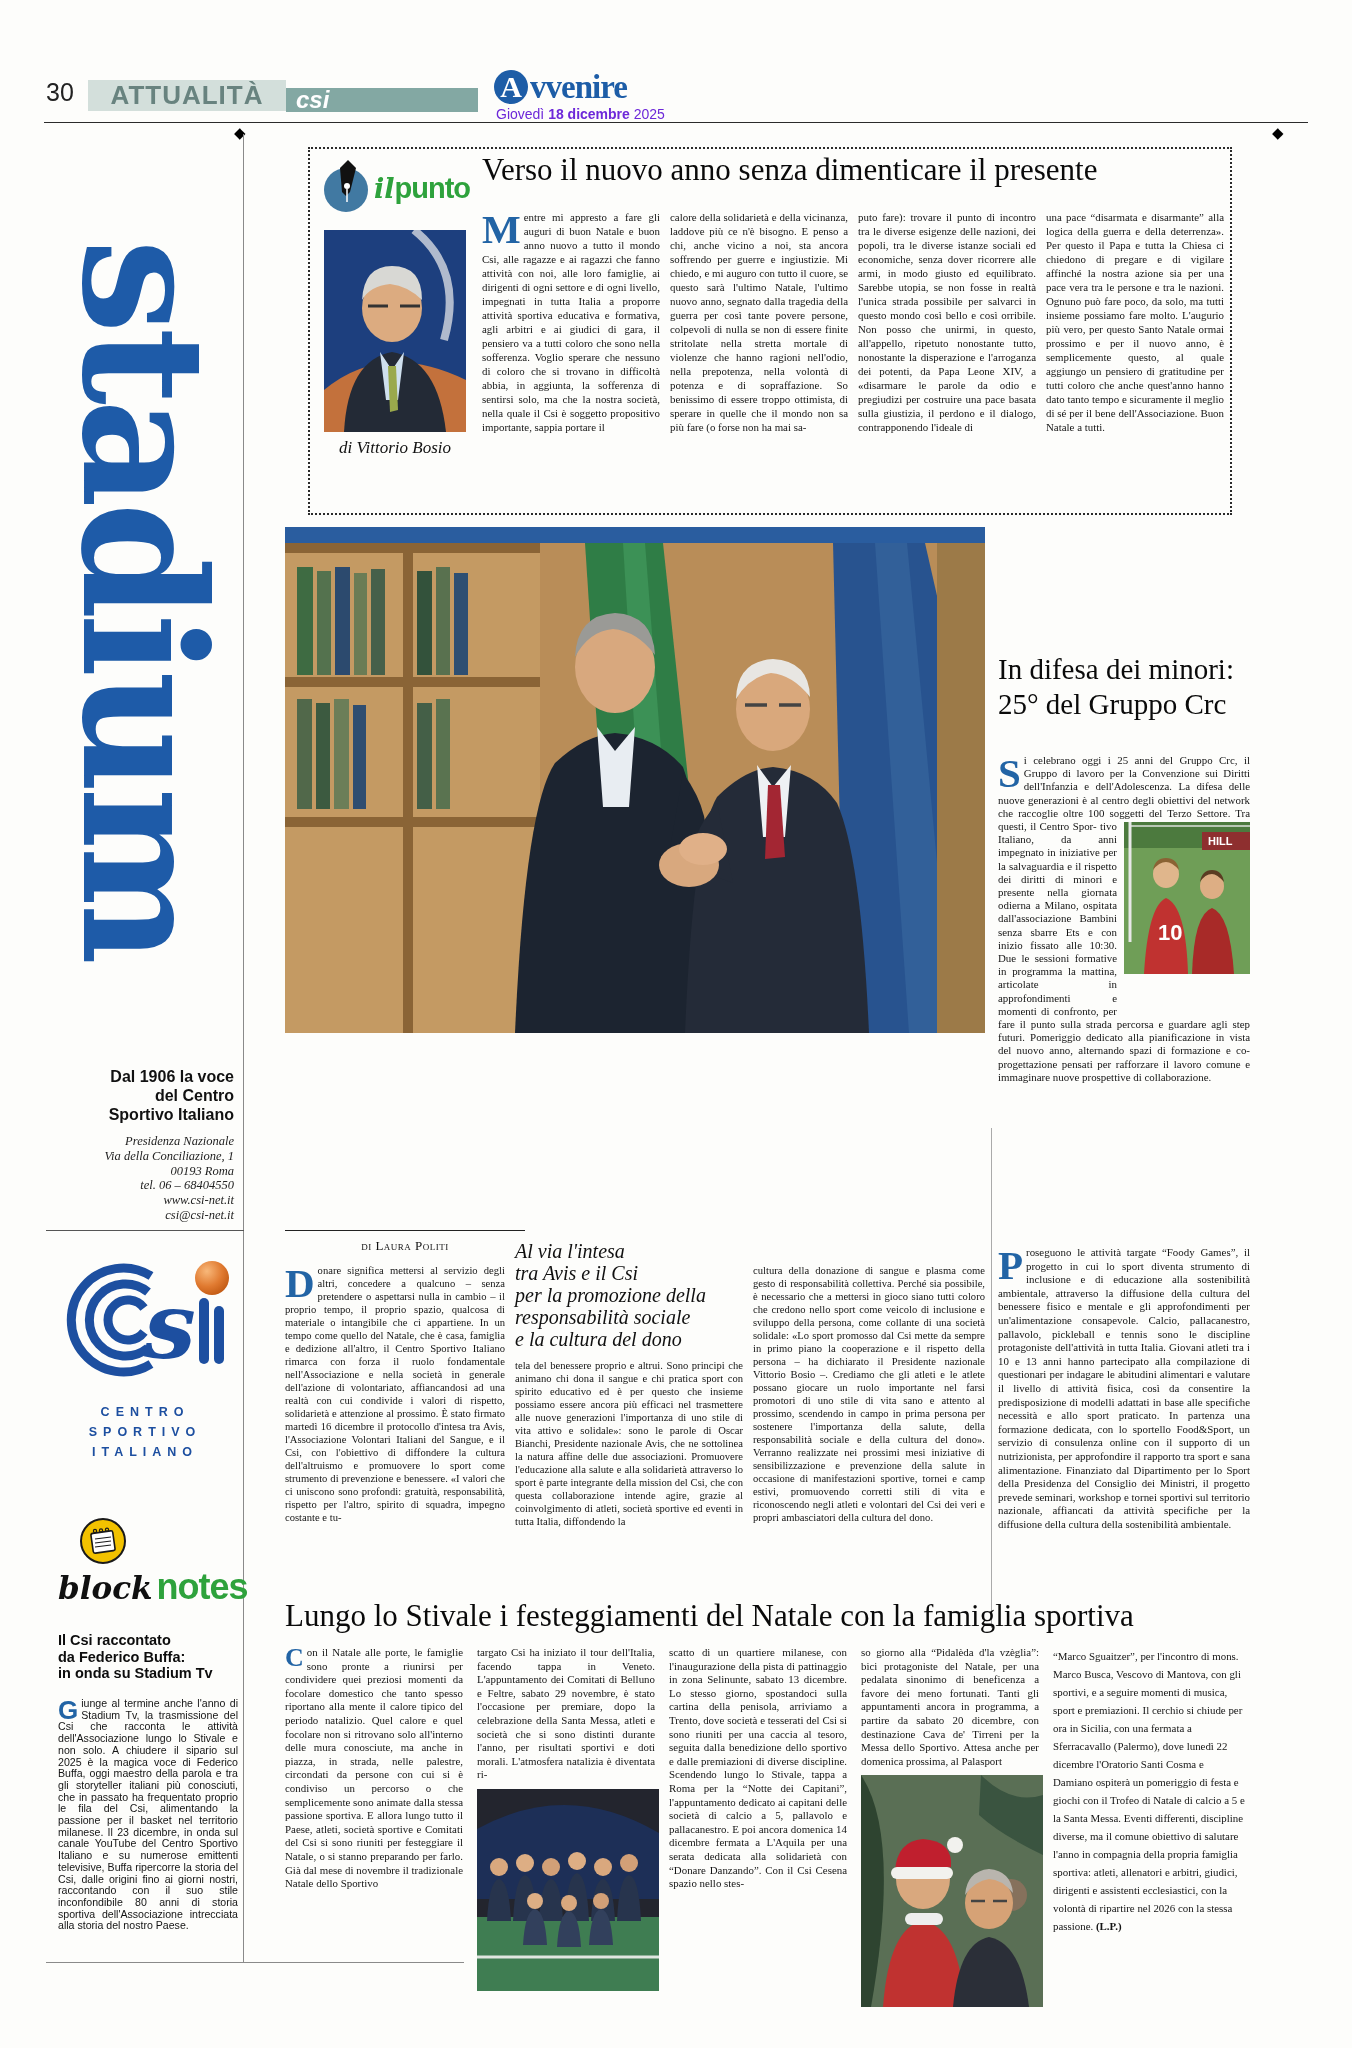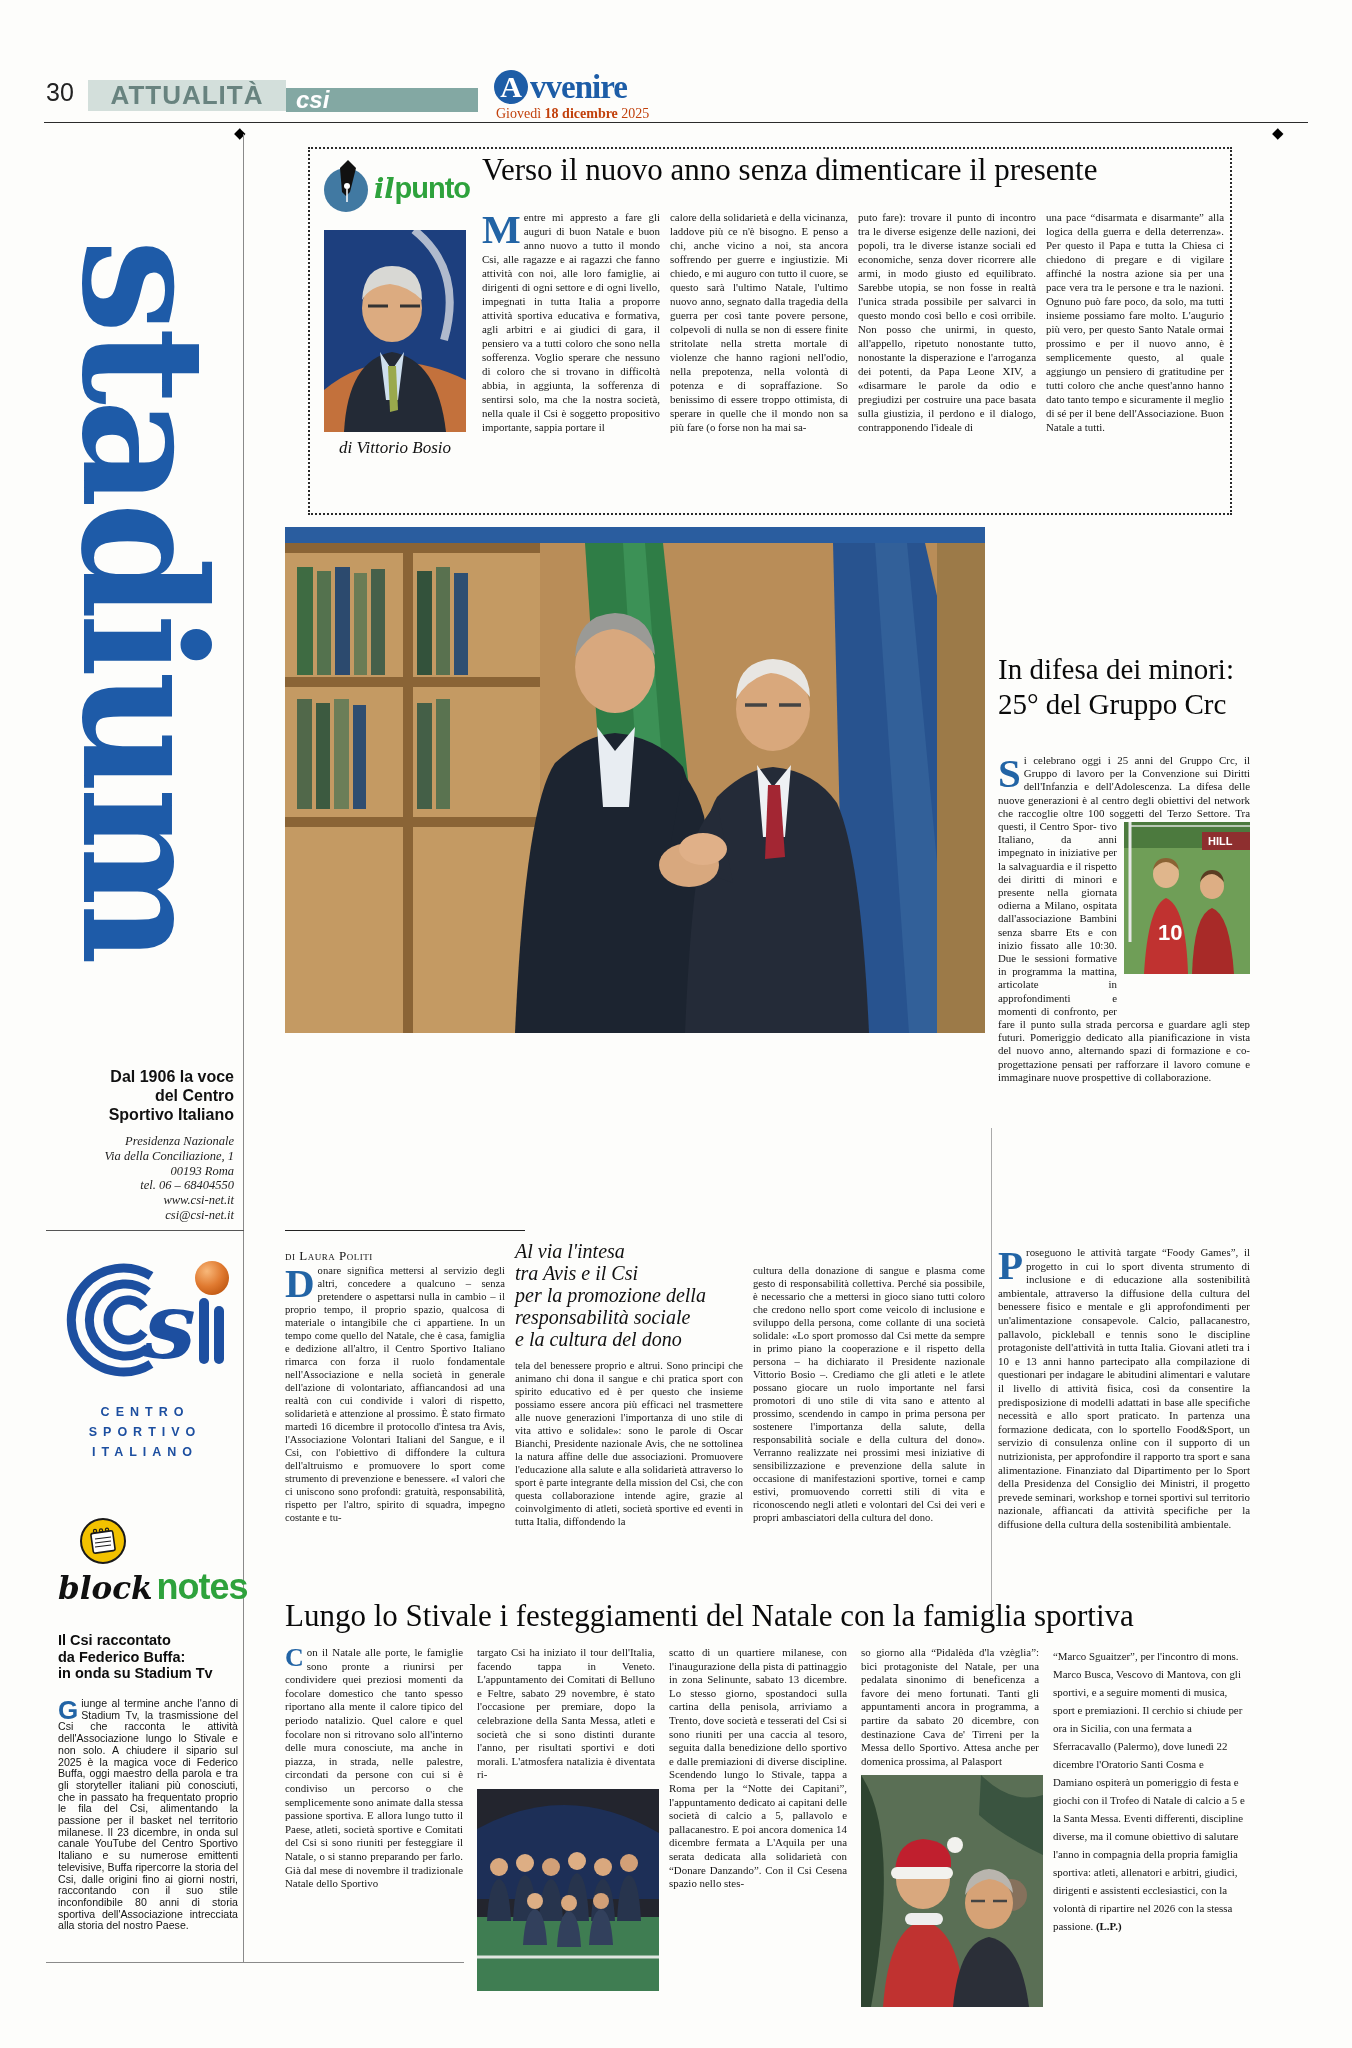--- a/index.html
+++ b/index.html
@@ -15,21 +15,21 @@
         color:#68837f;letter-spacing:1px;}
   .band-dark{background:#83a8a3;display:flex;align-items:center;}
   .band-dark span{font-family:"Liberation Sans",sans-serif;font-weight:bold;font-style:italic;
         font-size:24px;color:#fff;padding-left:10px;}
   .masthead{display:flex;align-items:flex-start;gap:2px;}
   .masthead .a-disc{width:34px;height:34px;border-radius:50%;background:#1d5da7;color:#fff;
         font-family:"Liberation Serif",serif;font-weight:bold;font-size:30px;display:flex;
         align-items:center;justify-content:center;}
   .masthead .rest{font-family:"Liberation Serif",serif;font-weight:bold;font-size:33px;
         color:#1d5da7;line-height:34px;letter-spacing:-1px;}
-  .dateline{font-family:Liberation Serif, serif;font-size:14px;color:#c2410c;}
+  .dateline{font-family:Liberation Sans, sans-serif;font-size:14px;color:#6d28d9;}
   .hrule{background:#2b2b2b;height:1px;}
   .vrule{background:#8a8a8a;width:1px;}
   .diamond{font-size:15px;color:#000;line-height:15px;}
   
   .stadium{font-family:"DejaVu Serif",serif;font-weight:bold;font-size:168px;color:#1e5ba8;
         letter-spacing:-6px;text-align:center;transform:rotate(90deg);}
   .tagline{font-family:"Liberation Sans",sans-serif;font-weight:bold;font-size:16px;
         line-height:1.18;text-align:right;color:#111;}
   .address{font-style:italic;font-size:12.5px;line-height:1.18;text-align:right;color:#222;}
   .csi-caption{font-family:"Liberation Sans",sans-serif;font-weight:bold;font-size:12.5px;
@@ -45,21 +45,21 @@
   
   .bodytxt{font-size:10.9px;line-height:14px;color:#141414;}
   .bodytxt-sm{font-size:10.6px;line-height:13px;color:#141414;}
   .dc{float:left;font-weight:bold;color:#2264a5;font-family:"Liberation Serif",serif;}
   .dc3{font-size:41px;line-height:34px;padding:2px 3px 0 0;}
   .dc2{font-size:26px;line-height:22px;padding:1px 3px 0 0;}
   .headline-xl{font-size:58px;line-height:1.1;color:#0a0a0a;letter-spacing:-1px;}
   .headline-md{font-size:31px;line-height:1.18;color:#0a0a0a;}
   .headline-sm{font-size:29px;line-height:1.22;color:#0a0a0a;}
   .standfirst{font-style:italic;font-size:20px;line-height:22px;color:#101010;}
-  .byline-rule{border-top:1px solid #222;padding-top:15px;}
+  .byline-rule{border-top:1px solid #222;padding-top:5px;text-align:center;}
   .byline{font-variant:small-caps;font-size:13px;letter-spacing:.5px;color:#111;}
   .ed-byline{font-style:italic;font-size:17px;text-align:center;color:#111;}
   .dotted-box{border:2px dotted #2a2a2a;}
   .ilpunto{display:flex;align-items:center;gap:0;}
   .ilpunto .il{font-family:"DejaVu Serif",serif;font-style:italic;font-weight:bold;
         font-size:27px;color:#2ea23c;}
   .ilpunto .punto{font-family:"Liberation Sans",sans-serif;font-weight:bold;font-size:29px;
         color:#2ea23c;letter-spacing:-1px;}
   .photo{display:block;}
   .minori-photo{float:right;margin:2px 0 4px 7px;}

